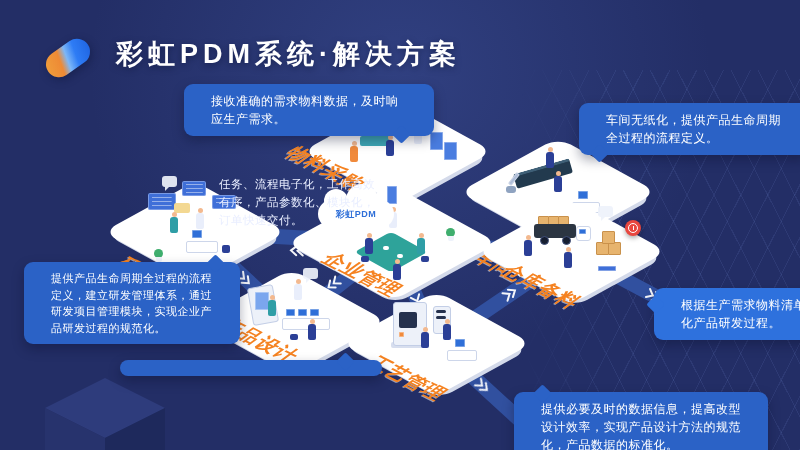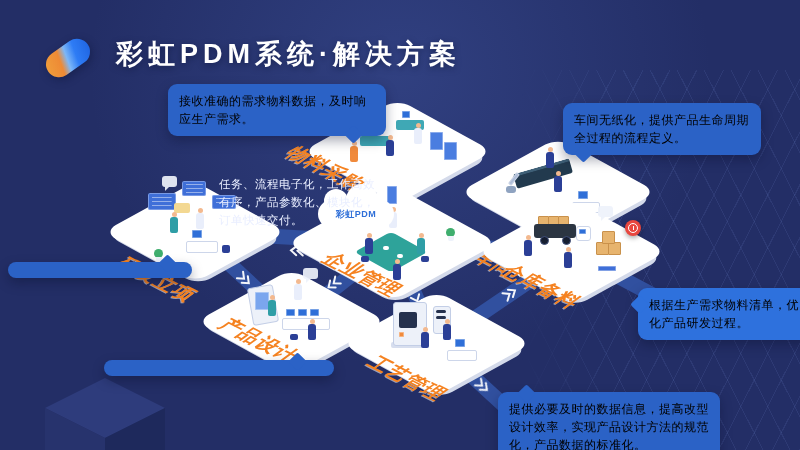--- a/index.html
+++ b/index.html
@@ -27,23 +27,23 @@
     width:48px;height:26px;border-radius:14px;transform:rotate(-35deg);margin-top:8px;
     background:linear-gradient(105deg,#f0a03c 0%,#ee8a35 34%,#7db7f7 48%,#2e7cf5 66%,#1e63e0 100%);
     box-shadow:0 3px 8px rgba(10,18,50,.4);
   }
   .title{
     color:#fff;font-size:27px;font-weight:800;letter-spacing:5px;margin:8px;
     text-shadow:0 2px 6px rgba(10,18,50,.5);
   }
   
   .bubble{
-    position:absolute;background:#2b62c6;color:#000000;border-radius:9px;
-    padding:8px 11px;font-size:12px;line-height:1.5;letter-spacing:.5px;
-    z-index:40;box-shadow:0 5px 12px rgba(8,14,44,.35);
+    position:absolute;background:#2b62c6;color:#ffffff;border-radius:9px;
+    padding:8px 27px;font-size:12px;line-height:1.5;letter-spacing:.5px;
+    z-index:40;box-shadow:0 5px 12px rgba(8,14,44,.35);margin-left:16px;
   }
   .bubble.bright{background:#2e71dd;}
   .tail{position:absolute;width:13px;height:13px;background:inherit;transform:rotate(45deg);border-radius:2px;}
   .floating-text{
     position:absolute;color:#e9eeff;font-size:11.5px;line-height:1.55;
     letter-spacing:.5px;z-index:40;
   }
   
   .platform{position:absolute;z-index:10;}
   .p-side,.p-top{position:absolute;inset:0;border-radius:18px;transform:scaleY(.55) rotate(45deg);}
@@ -283,20 +283,21 @@
 <div class="bubble" style="left:563px;top:103px;width:176px">
   <span>车间无纸化，提供产品生命周期全过程的流程定义。</span>
   <span class="tail" style="left:14px;bottom:-5px"></span>
 </div>
 
 <div class="floating-text" style="left:219px;top:176px;width:158px">
   <span>任务、流程电子化，工作高效有序，产品参数化、模块化，订单快速交付。</span>
 </div>
 
 <div class="bubble" style="left:8px;top:262px;width:162px;font-size:11px">
+  <span>提供产品生命周期全过程的流程定义，建立研发管理体系，通过研发项目管理模块，实现企业产品研发过程的规范化。</span>
   <span class="tail" style="right:18px;top:-5px"></span>
 </div>
 
 <div class="bubble" style="left:104px;top:360px;width:208px">
   <span class="tail" style="right:30px;top:-5px"></span>
 </div>
 
 <div class="bubble" style="left:498px;top:392px;width:200px">
   <span>提供必要及时的数据信息，提高改型设计效率，实现产品设计方法的规范化，产品数据的标准化。</span>
   <span class="tail" style="left:22px;top:-5px"></span>

